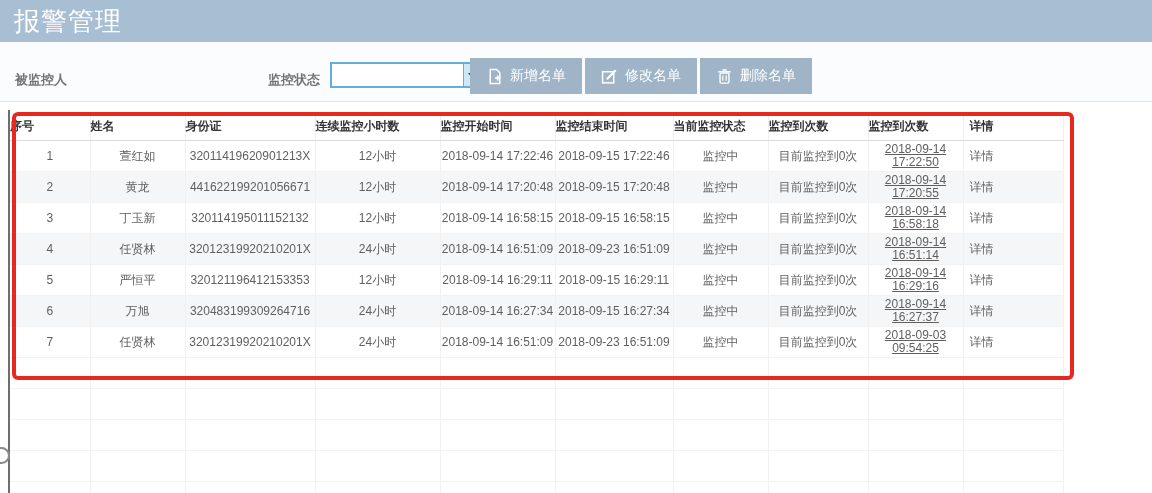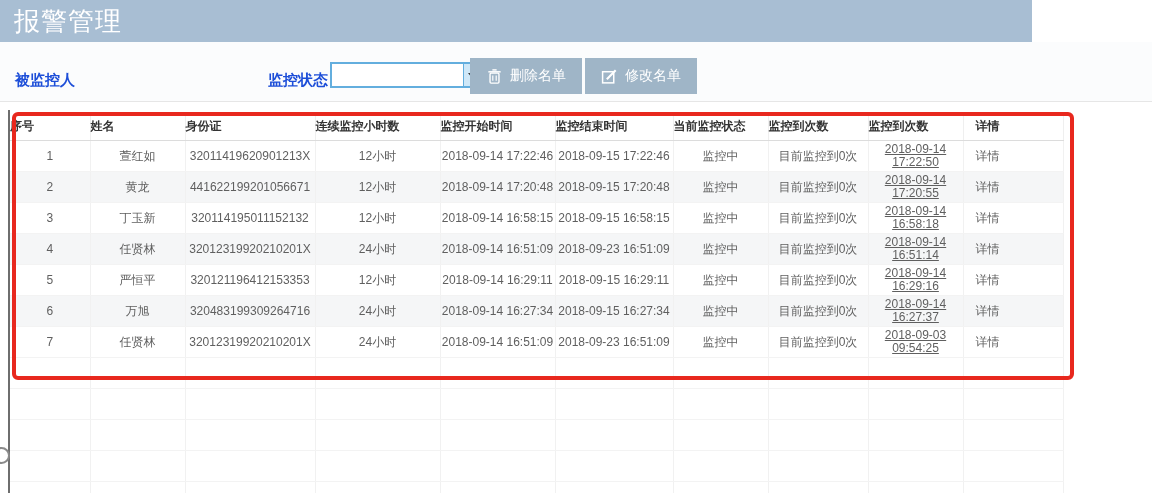--- a/index.html
+++ b/index.html
@@ -1,46 +1,46 @@
 <!DOCTYPE html>
 <html><head>
 <meta charset="utf-8">
 <style>
   html,body{margin:0;padding:0;}
   body{font-family:"Liberation Sans","DejaVu Sans",sans-serif;background:#fff;}
   .page{position:relative;width:1152px;height:493px;overflow:hidden;background:#fff;}
 
   
-  .topbar{position:absolute;left:0;top:0;width:1032px;height:42px;background:#a8bed3;}
+  .topbar{position:absolute;left:0;top:0;width:1152px;height:42px;background:#a8bed3;}
   .topbar .title{position:absolute;left:14px;top:4px;font-size:26px;color:#ffffff;letter-spacing:1px;}
 
   
   .toolbar{position:absolute;left:0;top:42px;width:1152px;height:59px;background:#fbfcfd;border-bottom:1px solid #e6e6e6;}
-  .f-label{position:absolute;top:29px;font-size:15px;font-weight:bold;color:#1d4ed8;}
+  .f-label{position:absolute;top:29px;font-size:13px;font-weight:bold;color:#737373;}
   .lbl-person{left:15px;}
   .lbl-status{left:268px;}
   .search-input{position:absolute;left:84px;top:21px;width:146px;height:24px;border:1px solid #c9c9c9;font-size:12px;color:#444;padding:0 6px;outline:none;box-sizing:border-box;background:#fff;}
   .search-input::placeholder{color:#b3b3b3;}
   .combo{position:absolute;left:330px;top:20px;width:152px;height:26px;border:2px solid #63aede;background:#fff;box-sizing:border-box;}
   .combo .combo-value{position:absolute;left:4px;top:3px;font-size:12px;color:#444;}
   .combo .combo-btn{position:absolute;right:0;top:0;width:17px;height:22px;background:#cfe8f8;border-left:1px solid #63aede;box-sizing:border-box;}
   .combo .arrow{position:absolute;left:4px;top:9px;width:0;height:0;border-left:4px solid transparent;border-right:4px solid transparent;border-top:5px solid #3a3a3a;}
 
   .btn-group{position:absolute;left:470px;top:16px;display:flex;gap:3px;}
   .tb-btn{width:112px;height:36px;background:#9fb5c7;border:none;color:#fff;font-size:14px;display:flex;align-items:center;justify-content:center;gap:7px;cursor:pointer;font-family:inherit;}
   .tb-btn svg{display:block;}
 
   
   .grid-left-border{position:absolute;left:8px;top:110px;width:2px;height:383px;background:#6e6e6e;}
   .handle-circle{position:absolute;left:-7px;top:447px;width:13px;height:13px;border:2px solid #8a8a8a;border-radius:50%;background:#fff;z-index:6;}
   table.monitor{position:absolute;left:10px;top:112px;width:1053px;border-collapse:collapse;table-layout:fixed;}
   table.monitor th{height:28px;font-size:12px;font-weight:bold;color:#333;text-align:left;background:#fff;border-bottom:1px solid #dcdcdc;border-right:1px solid #efefef;padding:0;}
   table.monitor td{height:30px;font-size:12px;color:#5f5f5f;text-align:center;border-bottom:1px solid #f3f3f3;border-right:1px solid #f1f1f1;padding:0;overflow:hidden;white-space:nowrap;}
   table.monitor tr.alt td{background:#f5f6f7;}
-  table.monitor th.h-detail, table.monitor td.c-detail{text-align:left;padding-left:12px;}
+  table.monitor th.h-detail, table.monitor td.c-detail{text-align:left;padding-left:6px;}
   td.c-added{line-height:13px;text-decoration:underline;}
 
   
   .red-annotation{position:absolute;left:12px;top:112px;width:1062px;height:268px;border:4px solid #e8281e;border-radius:6px;box-sizing:border-box;pointer-events:none;z-index:5;}
 </style>
 </head>
 <body>
 
 <div class="page">
 
@@ -53,40 +53,50 @@
 
     <span class="f-label lbl-status">监控状态</span>
     <div class="combo">
       <span class="combo-value"></span>
       <div class="combo-btn">
         <div class="arrow"></div>
       </div>
     </div>
 
     <div class="btn-group">
+      <button class="tb-btn">
+        <span>
+            <svg width="17" height="17" viewBox="0 0 16 16">
+              <path d="M4 1.5h6l3 3v10H4z" fill="none" stroke="#fff" stroke-width="1.4"></path>
+              <line x1="8.6" y1="9.5" x2="13.4" y2="9.5" stroke="#fff" stroke-width="1.6"></line>
+              <line x1="11" y1="7.1" x2="11" y2="11.9" stroke="#fff" stroke-width="1.6"></line>
+            </svg>
+          </span>
+        <span>新增名单</span>
+      </button>
+      <button class="tb-btn">
+        <span>
+            <svg width="17" height="17" viewBox="0 0 16 16">
+              <rect x="1.5" y="3.5" width="10.5" height="10.5" fill="none" stroke="#fff" stroke-width="1.4"></rect>
+              <line x1="5.5" y1="10.5" x2="13.8" y2="2.2" stroke="#fff" stroke-width="2"></line>
+            </svg>
+          </span>
+        <span>修改名单</span>
+      </button>
       <button class="tb-btn">
         <span>
             <svg width="17" height="17" viewBox="0 0 16 16">
               <rect x="3.8" y="4.8" width="8.4" height="9.4" rx="1" fill="none" stroke="#fff" stroke-width="1.3"></rect>
               <line x1="2.2" y1="3.6" x2="13.8" y2="3.6" stroke="#fff" stroke-width="1.4"></line>
               <line x1="6.4" y1="7" x2="6.4" y2="12" stroke="#fff" stroke-width="1.1"></line>
               <line x1="9.6" y1="7" x2="9.6" y2="12" stroke="#fff" stroke-width="1.1"></line>
               <line x1="6" y1="1.8" x2="10" y2="1.8" stroke="#fff" stroke-width="1.4"></line>
             </svg>
           </span>
         <span>删除名单</span>
-      </button>
-      <button class="tb-btn">
-        <span>
-            <svg width="17" height="17" viewBox="0 0 16 16">
-              <rect x="1.5" y="3.5" width="10.5" height="10.5" fill="none" stroke="#fff" stroke-width="1.4"></rect>
-              <line x1="5.5" y1="10.5" x2="13.8" y2="2.2" stroke="#fff" stroke-width="2"></line>
-            </svg>
-          </span>
-        <span>修改名单</span>
       </button>
     </div>
   </div>
 
   <div class="grid-left-border"></div>
   <div class="handle-circle"></div>
 
   <table class="monitor">
     <colgroup>
       <col style="width:80px">

